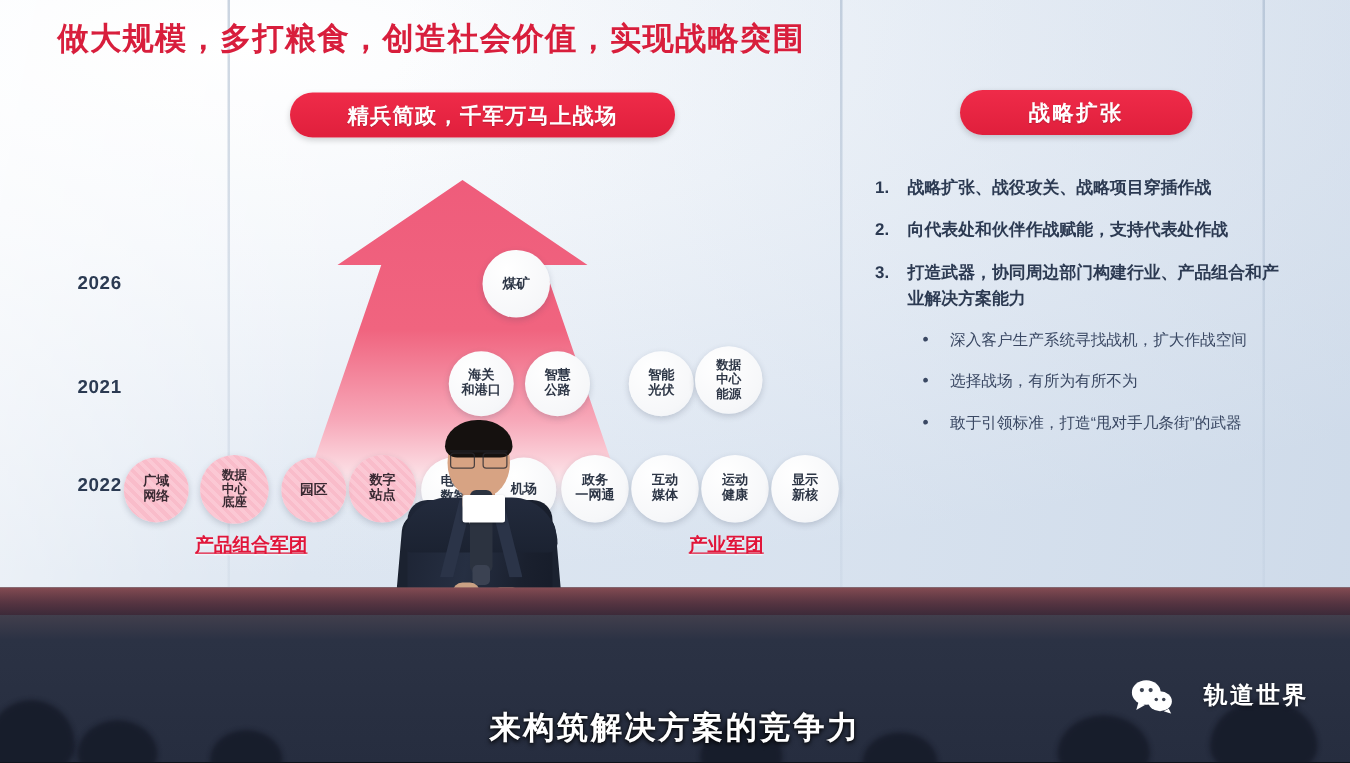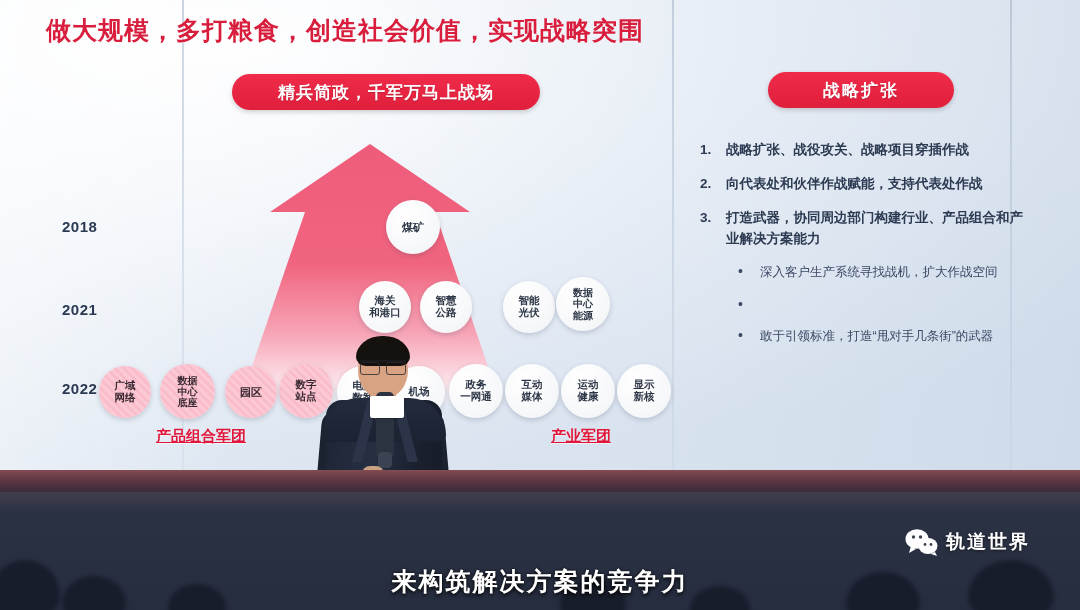--- a/index.html
+++ b/index.html
@@ -68,21 +68,21 @@
 
   
   .fnum{position:absolute;left:64px;top:518px;font-size:10px;color:#7e8ca0;}
   .fconf{position:absolute;left:100px;top:517px;font-size:11px;color:#7a8aa0;}
 
   
   .hw{position:absolute;left:905px;top:509px;display:flex;align-items:center;gap:7px;}
   .hwtxt{font-size:19px;font-weight:bold;color:#333b49;letter-spacing:1.6px;}
 
   
-  .wm{position:absolute;left:905px;top:528px;display:flex;align-items:center;gap:7px;}
+  .wm{position:absolute;left:905px;top:543px;display:flex;gap:24px;}
   .wmtxt{font-size:19px;color:#ffffff;font-weight:bold;letter-spacing:2px;
     text-shadow:0 1px 3px rgba(0,0,0,.55);}
 
   
   .subtitle{position:absolute;left:0;top:565px;width:1080px;text-align:center;
     font-size:25px;font-weight:bold;color:#fff;letter-spacing:2px;
     text-shadow:0 2px 4px rgba(0,0,0,.85), 0 0 2px rgba(0,0,0,.9);}
 
   
   .sp{position:absolute;}
@@ -145,21 +145,21 @@
           <stop offset="45%" stop-color="#f0647f"></stop>
           <stop offset="72%" stop-color="#f7a7b8"></stop>
           <stop offset="90%" stop-color="#fce5ea"></stop>
           <stop offset="100%" stop-color="#ffffff" stop-opacity="0"></stop>
         </linearGradient>
       </defs>
       <path d="M185 4 L285 72 L250 72 L318 270 L52 270 L120 72 L85 72 Z" fill="url(#ag)"></path>
     </svg>
   </div>
 
-  <div class="year" style="left:62px;top:218px">2018</div>
+  <div class="year" style="left:62px;top:218px">2026</div>
   <div class="year" style="left:62px;top:301px">2021</div>
   <div class="year" style="left:62px;top:380px">2022</div>
 
   <div class="bub white" style="left:386px;top:200px;width:54px;height:54px;font-size:11px">
     <span>煤矿</span>
   </div>
 
   <div class="bub white" style="left:359px;top:281px;width:52px;height:52px;font-size:10.5px">
     <span>海关</span>
     <span>和港口</span>
@@ -235,20 +235,21 @@
       <div class="rnum">3.</div>
       <div class="rtxt">打造武器，协同周边部门构建行业、产品组合和产业解决方案能力</div>
     </div>
     <div class="sub">
       <div class="sitem">
         <div class="sdot">•</div>
         <div>深入客户生产系统寻找战机，扩大作战空间</div>
       </div>
       <div class="sitem">
         <div class="sdot">•</div>
+        <div>选择战场，有所为有所不为</div>
       </div>
       <div class="sitem">
         <div class="sdot">•</div>
         <div>敢于引领标准，打造“甩对手几条街”的武器</div>
       </div>
     </div>
   </div>
 
   <div class="fnum">2</div>
   <div class="fconf">Huawei Confidential</div>

